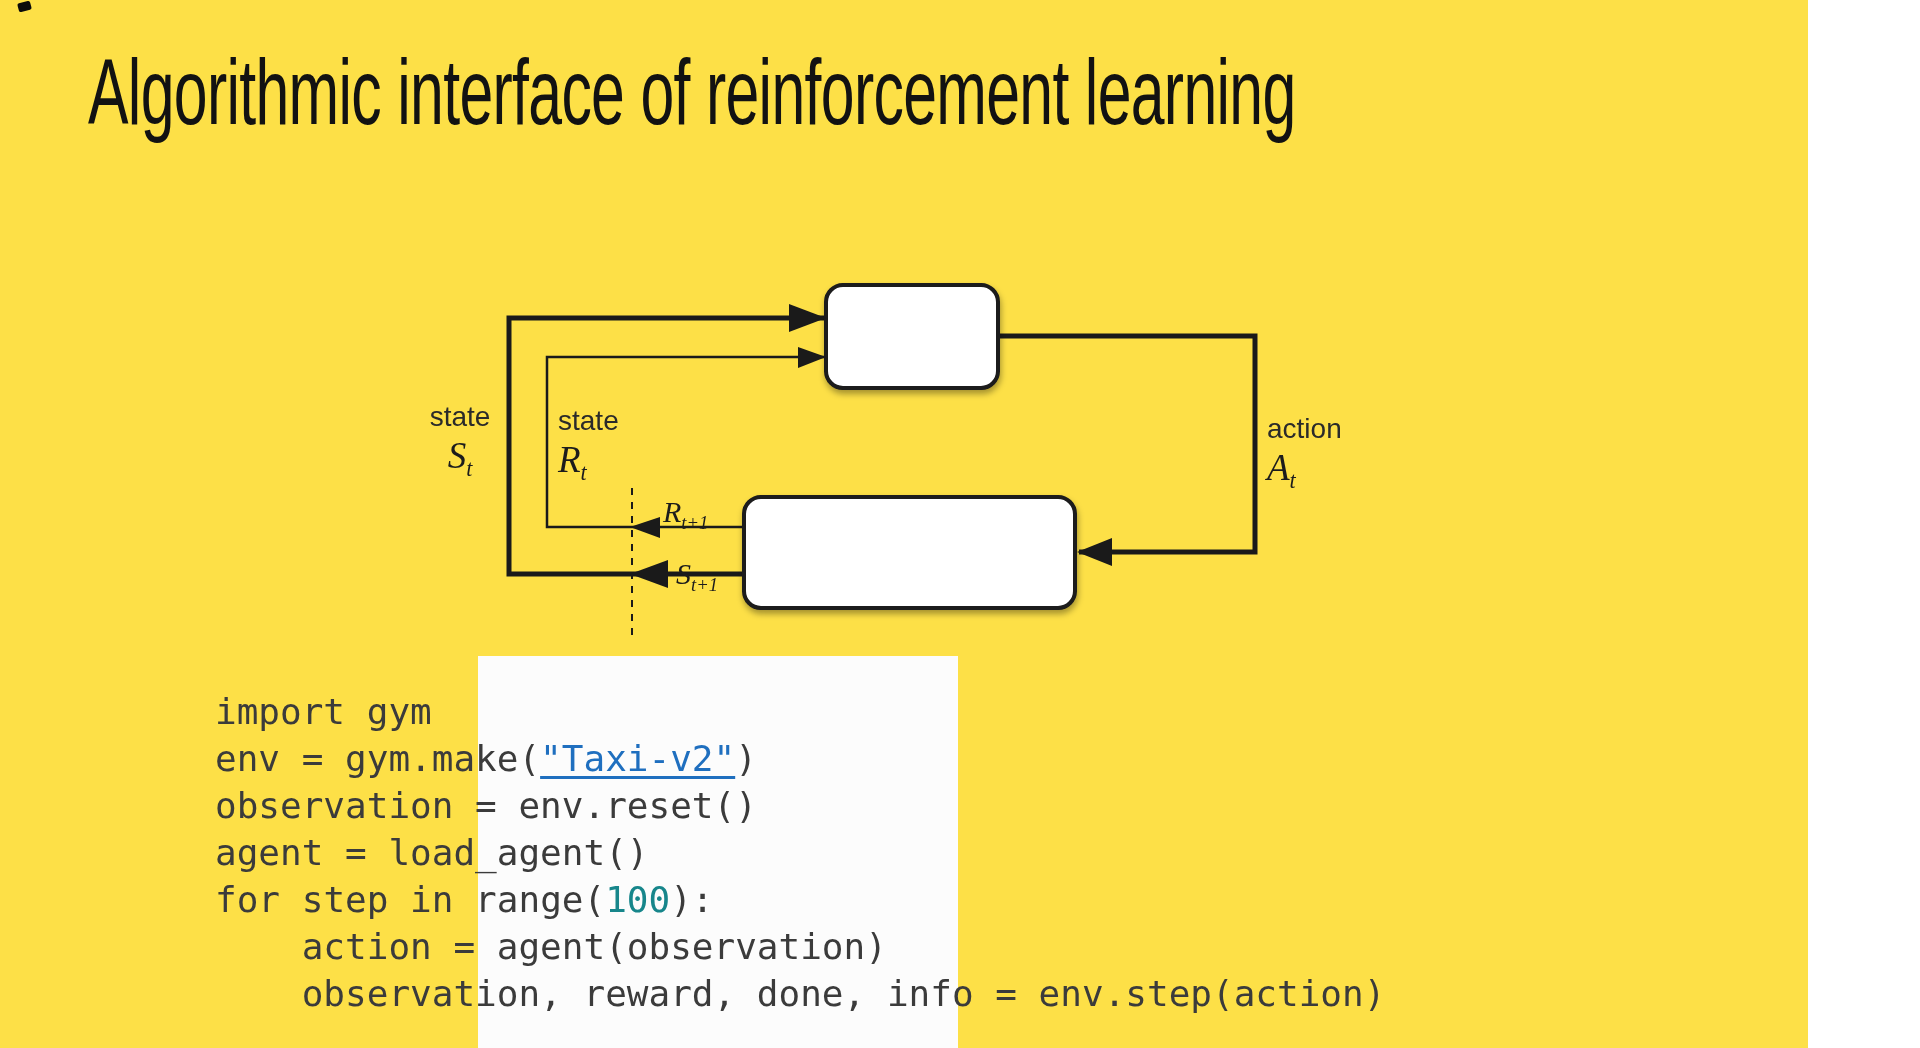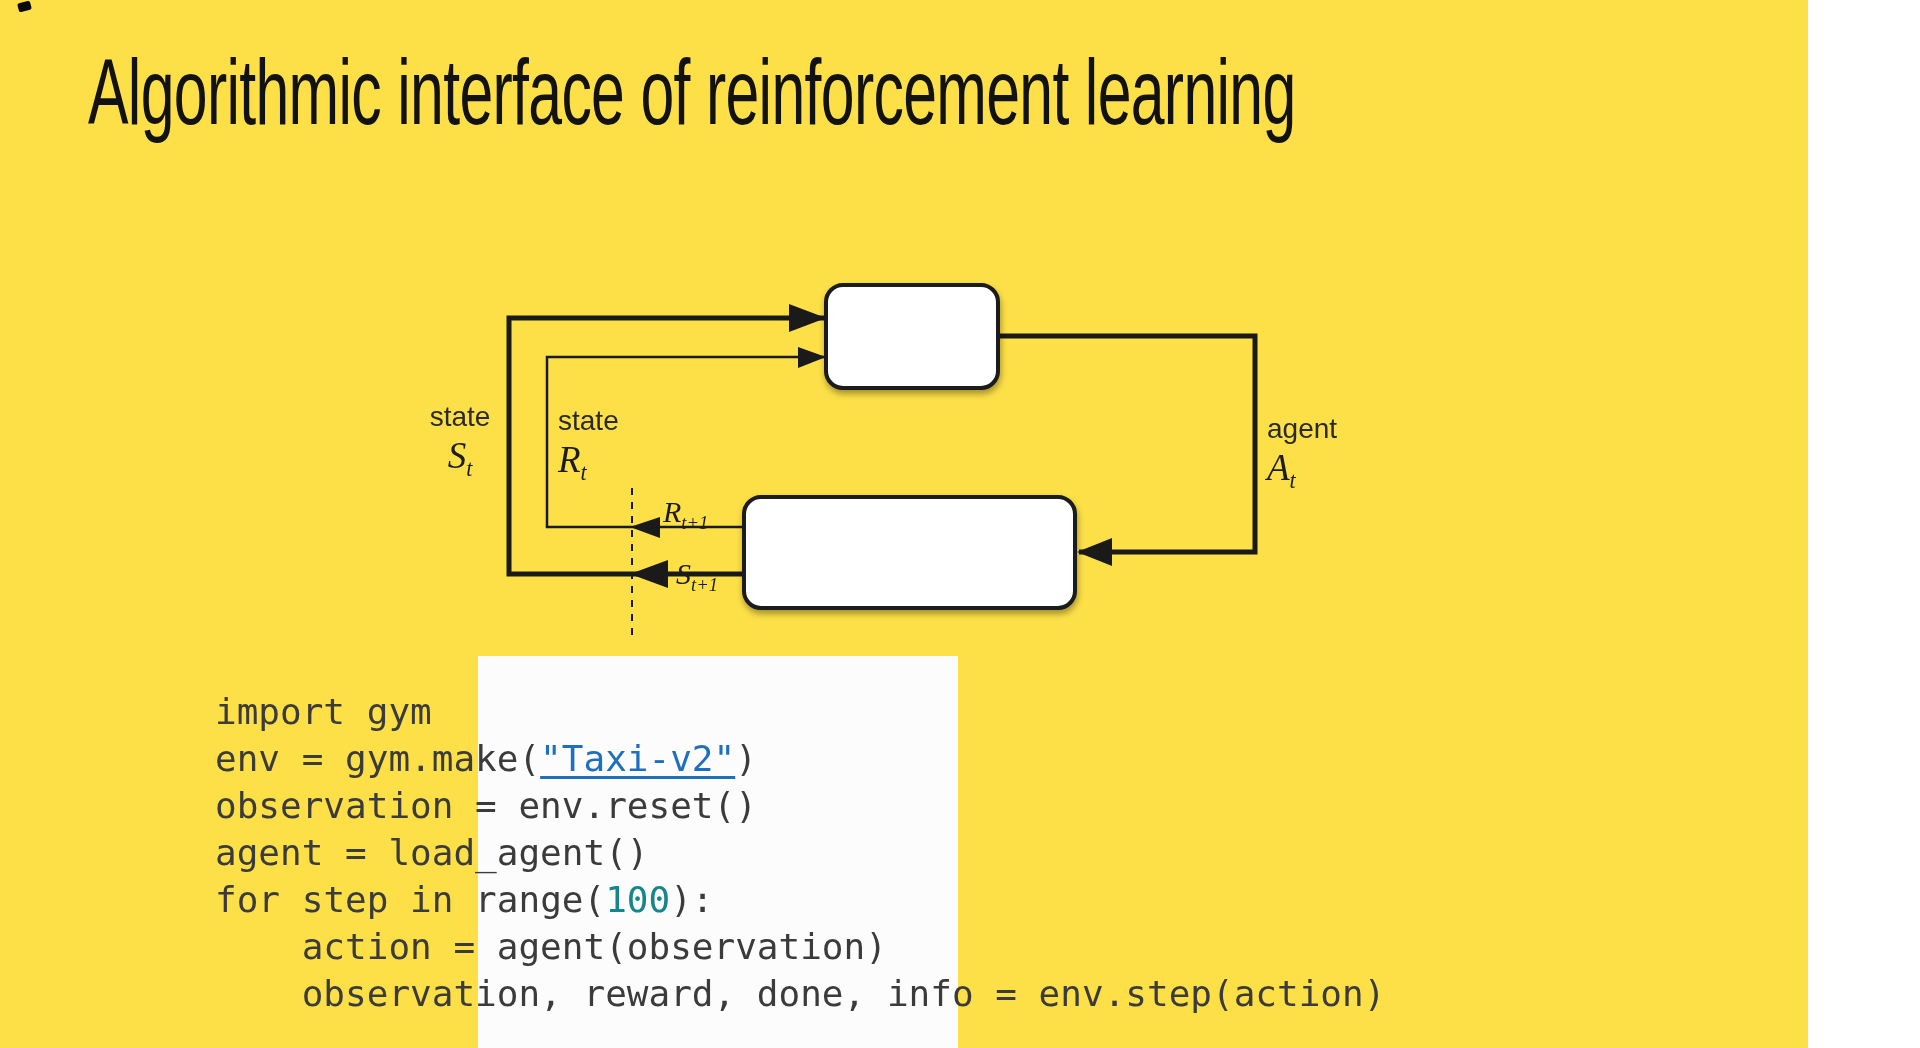--- a/index.html
+++ b/index.html
@@ -115,21 +115,21 @@
     <div class="side-label">state</div>
     <div class="sym"><span>S</span><sub>t</sub></div>
   </div>
 
   <div class="dlabel grp-reward">
     <div class="side-label">state</div>
     <div class="sym"><span>R</span><sub>t</sub></div>
   </div>
 
   <div class="dlabel grp-action">
-    <div class="side-label">agent</div>
+    <div class="side-label">action</div>
     <div class="sym"><span>A</span><sub>t</sub></div>
   </div>
 
   <div class="sym-small rt1-pos"><span>R</span><sub>t+1</sub></div>
   <div class="sym-small st1-pos"><span>S</span><sub>t+1</sub></div>
 
   <div class="code-block"><div class="code-line"><span class="tok-kw">import</span><span class="tok-p"> gym</span></div><div class="code-line"><span class="tok-p">env = gym.make(</span><span class="tok-link">"Taxi-v2"</span><span class="tok-p">)</span></div><div class="code-line"><span class="tok-p">observation = env.reset()</span></div><div class="code-line"><span class="tok-p">agent = load_agent()</span></div><div class="code-line"><span class="tok-kw">for</span><span class="tok-p"> step </span><span class="tok-kw">in</span><span class="tok-p"> range(</span><span class="tok-num">100</span><span class="tok-p">):</span></div><div class="code-line"><span class="tok-p">    action = agent(observation)</span></div><div class="code-line"><span class="tok-p">    observation, reward, done, info = env.step(action)</span></div></div>
 
 </div>
 

